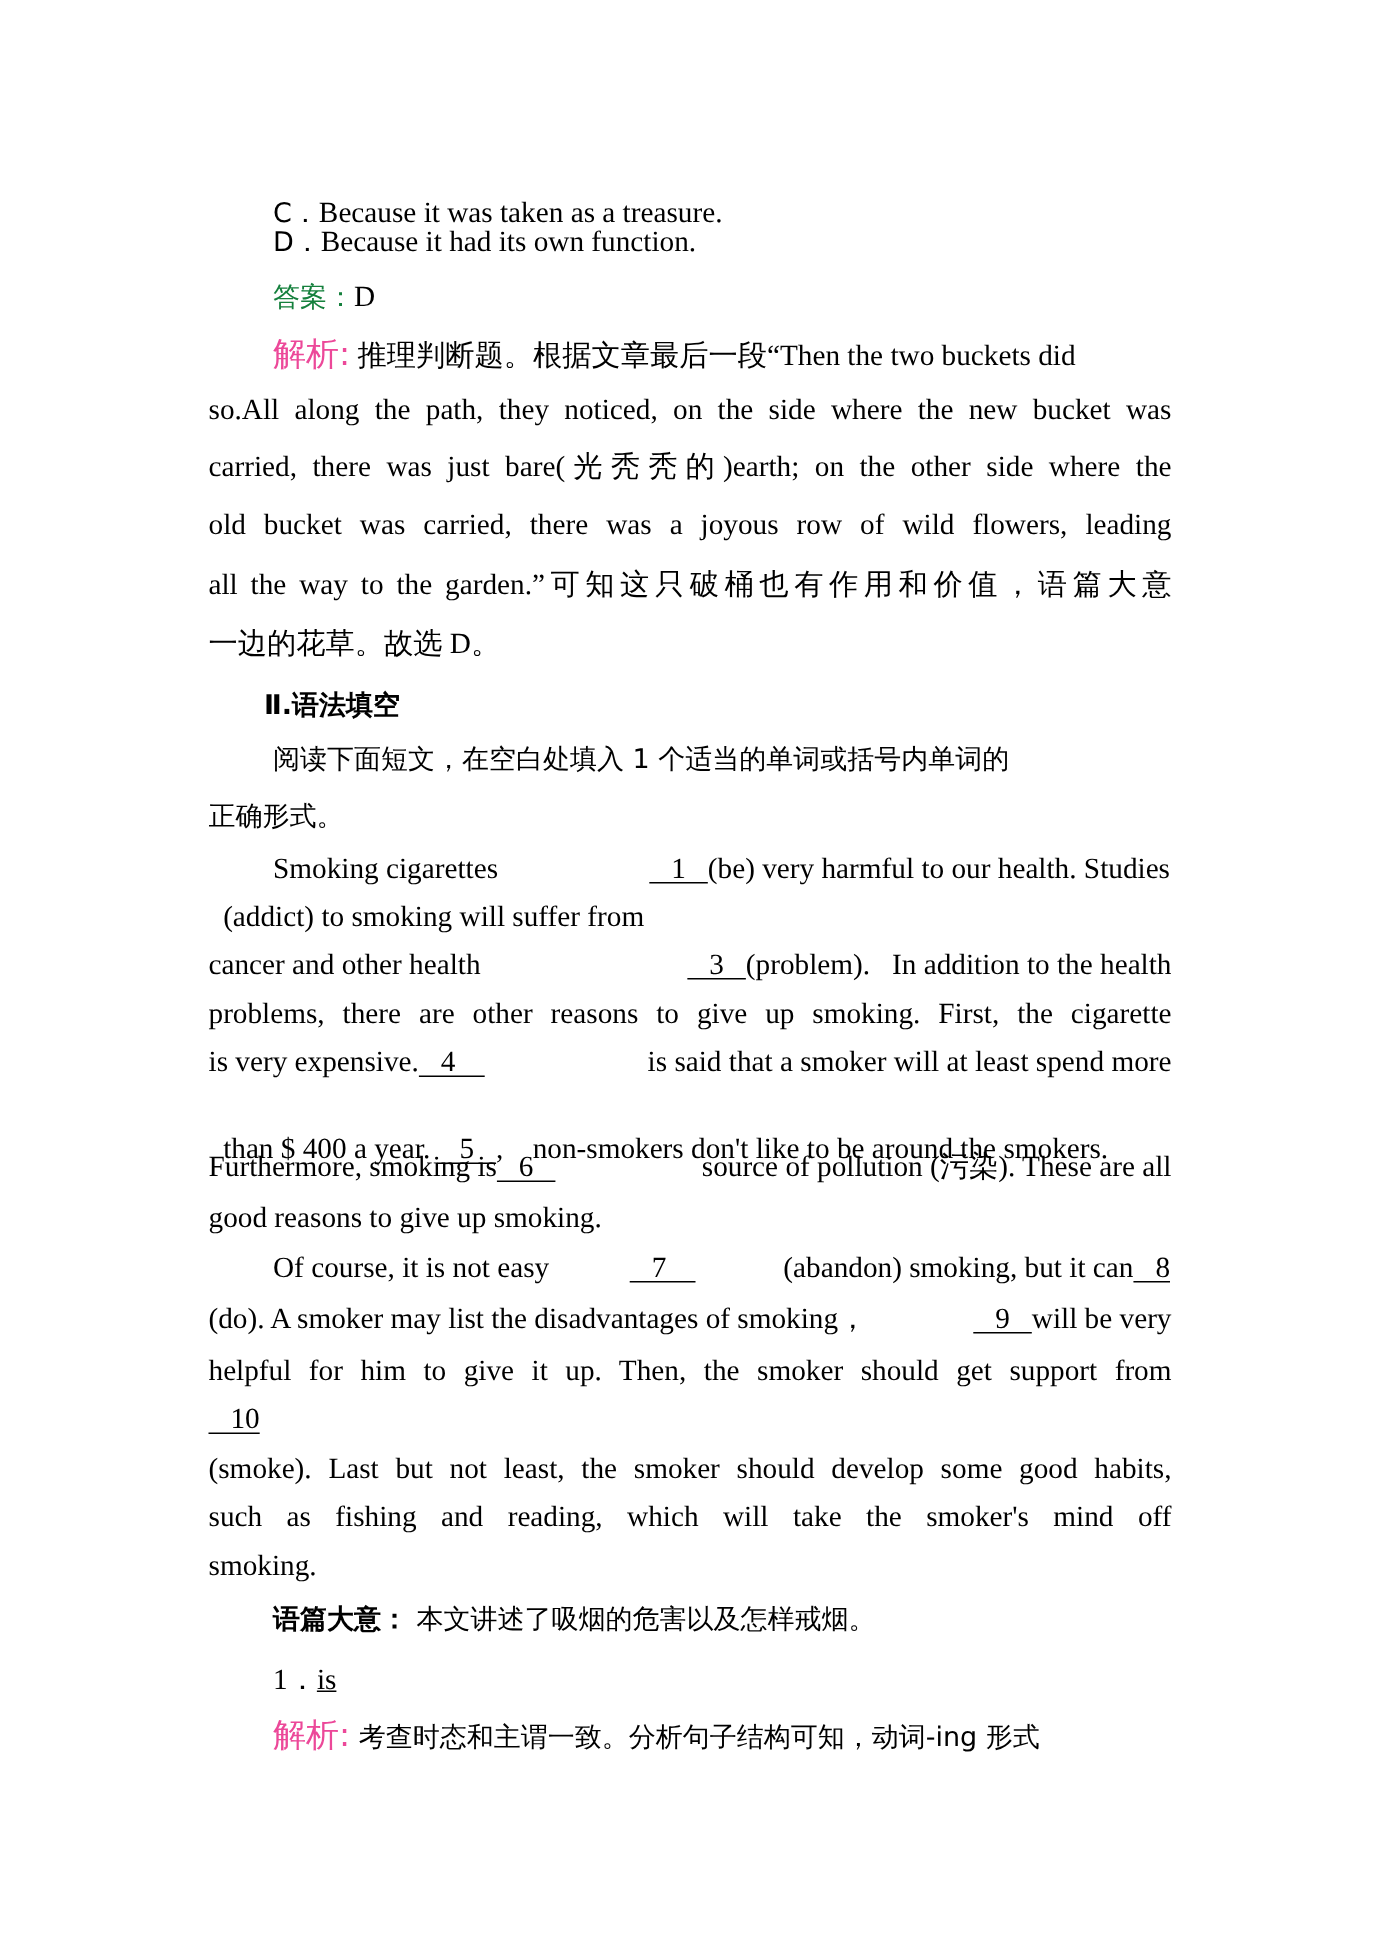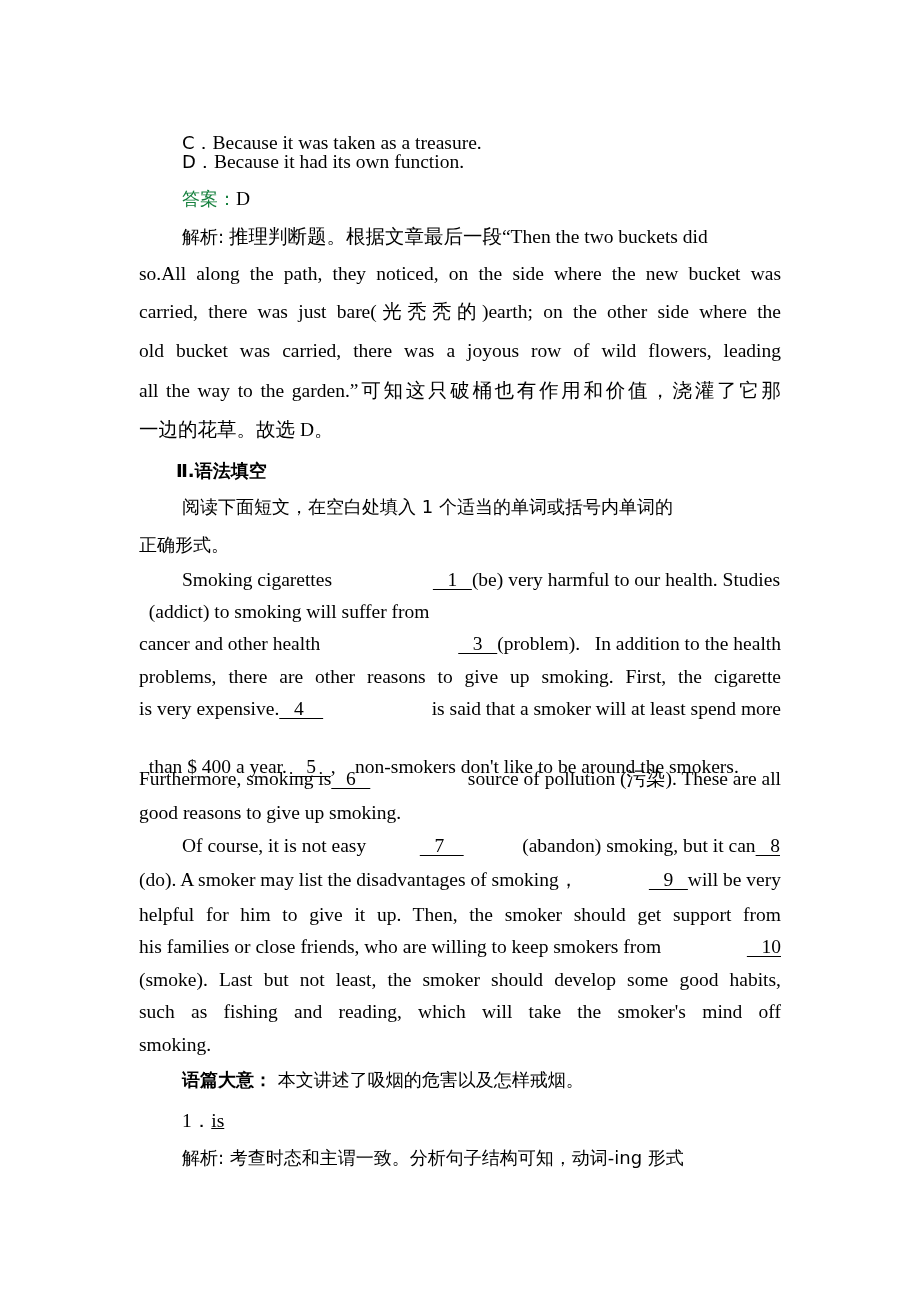--- a/index.html
+++ b/index.html
@@ -12,21 +12,21 @@
     .line {
       position: absolute; left: 139px; white-space: nowrap;
       line-height: 24px;
     }
     .ind { left: 182px; }
     .justify {
       width: 642px; text-align: justify; text-align-last: justify; white-space: normal;
     }
     .cjk { font-family: "DejaVu Sans", sans-serif; font-size: 18px; }
     .red { color: #15803d; font-family: "DejaVu Sans", sans-serif; font-size: 18px; }
-    .blue { color: #000000; font-family: "DejaVu Sans", sans-serif; font-size: 18px; }
+    .blue { color: #ec4899; font-family: "DejaVu Sans", sans-serif; font-size: 22px; }
     .bold { font-weight: bold; text-align: center; }
     .blank {
       display: inline-block; text-decoration: underline; text-underline-offset: 3px;
     }
     .ul { text-decoration: underline; }
   </style>
 </head>
 <body>
 
 <div class="line ind" style="top:131px;text-align:center;">
@@ -38,21 +38,21 @@
 <div class="line ind" style="top:187px;">
   <span class="red">答案：</span><span>D</span>
 </div>
 
 <div class="line ind" style="top:225px;">
   <span class="blue">解析:</span><span> 推理判断题。根据文章最后一段“Then the two buckets did</span>
 </div>
 <div class="line justify" style="top:262px;">so.All along the path, they noticed, on the side where the new bucket was</div>
 <div class="line justify" style="top:300px;">carried,  there was just bare(光秃秃的)earth; on the other side where the</div>
 <div class="line justify" style="top:339px;">old bucket was carried,  there was a joyous row of wild flowers,  leading</div>
-<div class="line justify" style="top:379px;">all the way to the garden.”可知这只破桶也有作用和价值，浇灌了它那</div>
+<div class="line justify" style="top:379px;">all the way to the garden.”可知这只破桶也有作用和价值，语篇大意</div>
 <div class="line" style="top:418px;">一边的花草。故选 D。</div>
 
 <div class="line ind bold cjk" style="top:459px; left:176px;">Ⅱ.语法填空</div>
 <div class="line ind cjk" style="top:495px; width:598px;">阅读下面短文，在空白处填入 1 个适当的单词或括号内单词的</div>
 <div class="line cjk" style="top:533px;">正确形式。</div>
 
 <div class="line ind" style="top:568px; width:598px; display:flex; justify-content:space-between;align-items:flex-end;">
   <span>Smoking cigarettes</span>
   <span><span class="blank" style="white-space:pre;">   1   </span><span>(be) very harmful to our health. Studies</span></span>
 </div>
@@ -74,21 +74,21 @@
 </div>
 <div class="line" style="top:801px;">good reasons to give up smoking.</div>
 <div class="line ind" style="top:834px; width:598px; white-space:pre; display:flex; justify-content:space-between;">
   <span>Of course, it is not easy </span><span class="blank">   7    </span><span><span>  (abandon) smoking, but it can</span><span class="blank">   8</span></span>
 </div>
 <div class="line" style="top:868px; width:642px; white-space:pre; display:flex; justify-content:space-between;">
   <span>(do). A smoker may list the disadvantages of smoking，</span><span><span class="blank">   9   </span><span>will be very</span></span>
 </div>
 <div class="line justify" style="top:903px;">helpful for him to give it up. Then, the smoker should get support from</div>
 <div class="line" style="top:935px; width:642px; white-space:pre; display:flex; justify-content:space-between;">
-  <span>his families or close friends, who are willing to keep smokers from</span><span class="blank">   10</span>
+  <span class="blank">   10</span>
 </div>
 <div class="line justify" style="top:968px;">(smoke). Last but not least, the smoker should develop some good habits,</div>
 <div class="line justify" style="top:1000px;">such as fishing and reading, which will take the smoker's mind off</div>
 <div class="line" style="top:1033px;">smoking.</div>
 
 <div class="line ind cjk" style="top:1068px;">
   <span class="bold">语篇大意：</span><span>  本文讲述了吸烟的危害以及怎样戒烟。</span>
 </div>
 <div class="line ind" style="top:1109px;">
   <span>1．</span><span class="ul">is</span>

